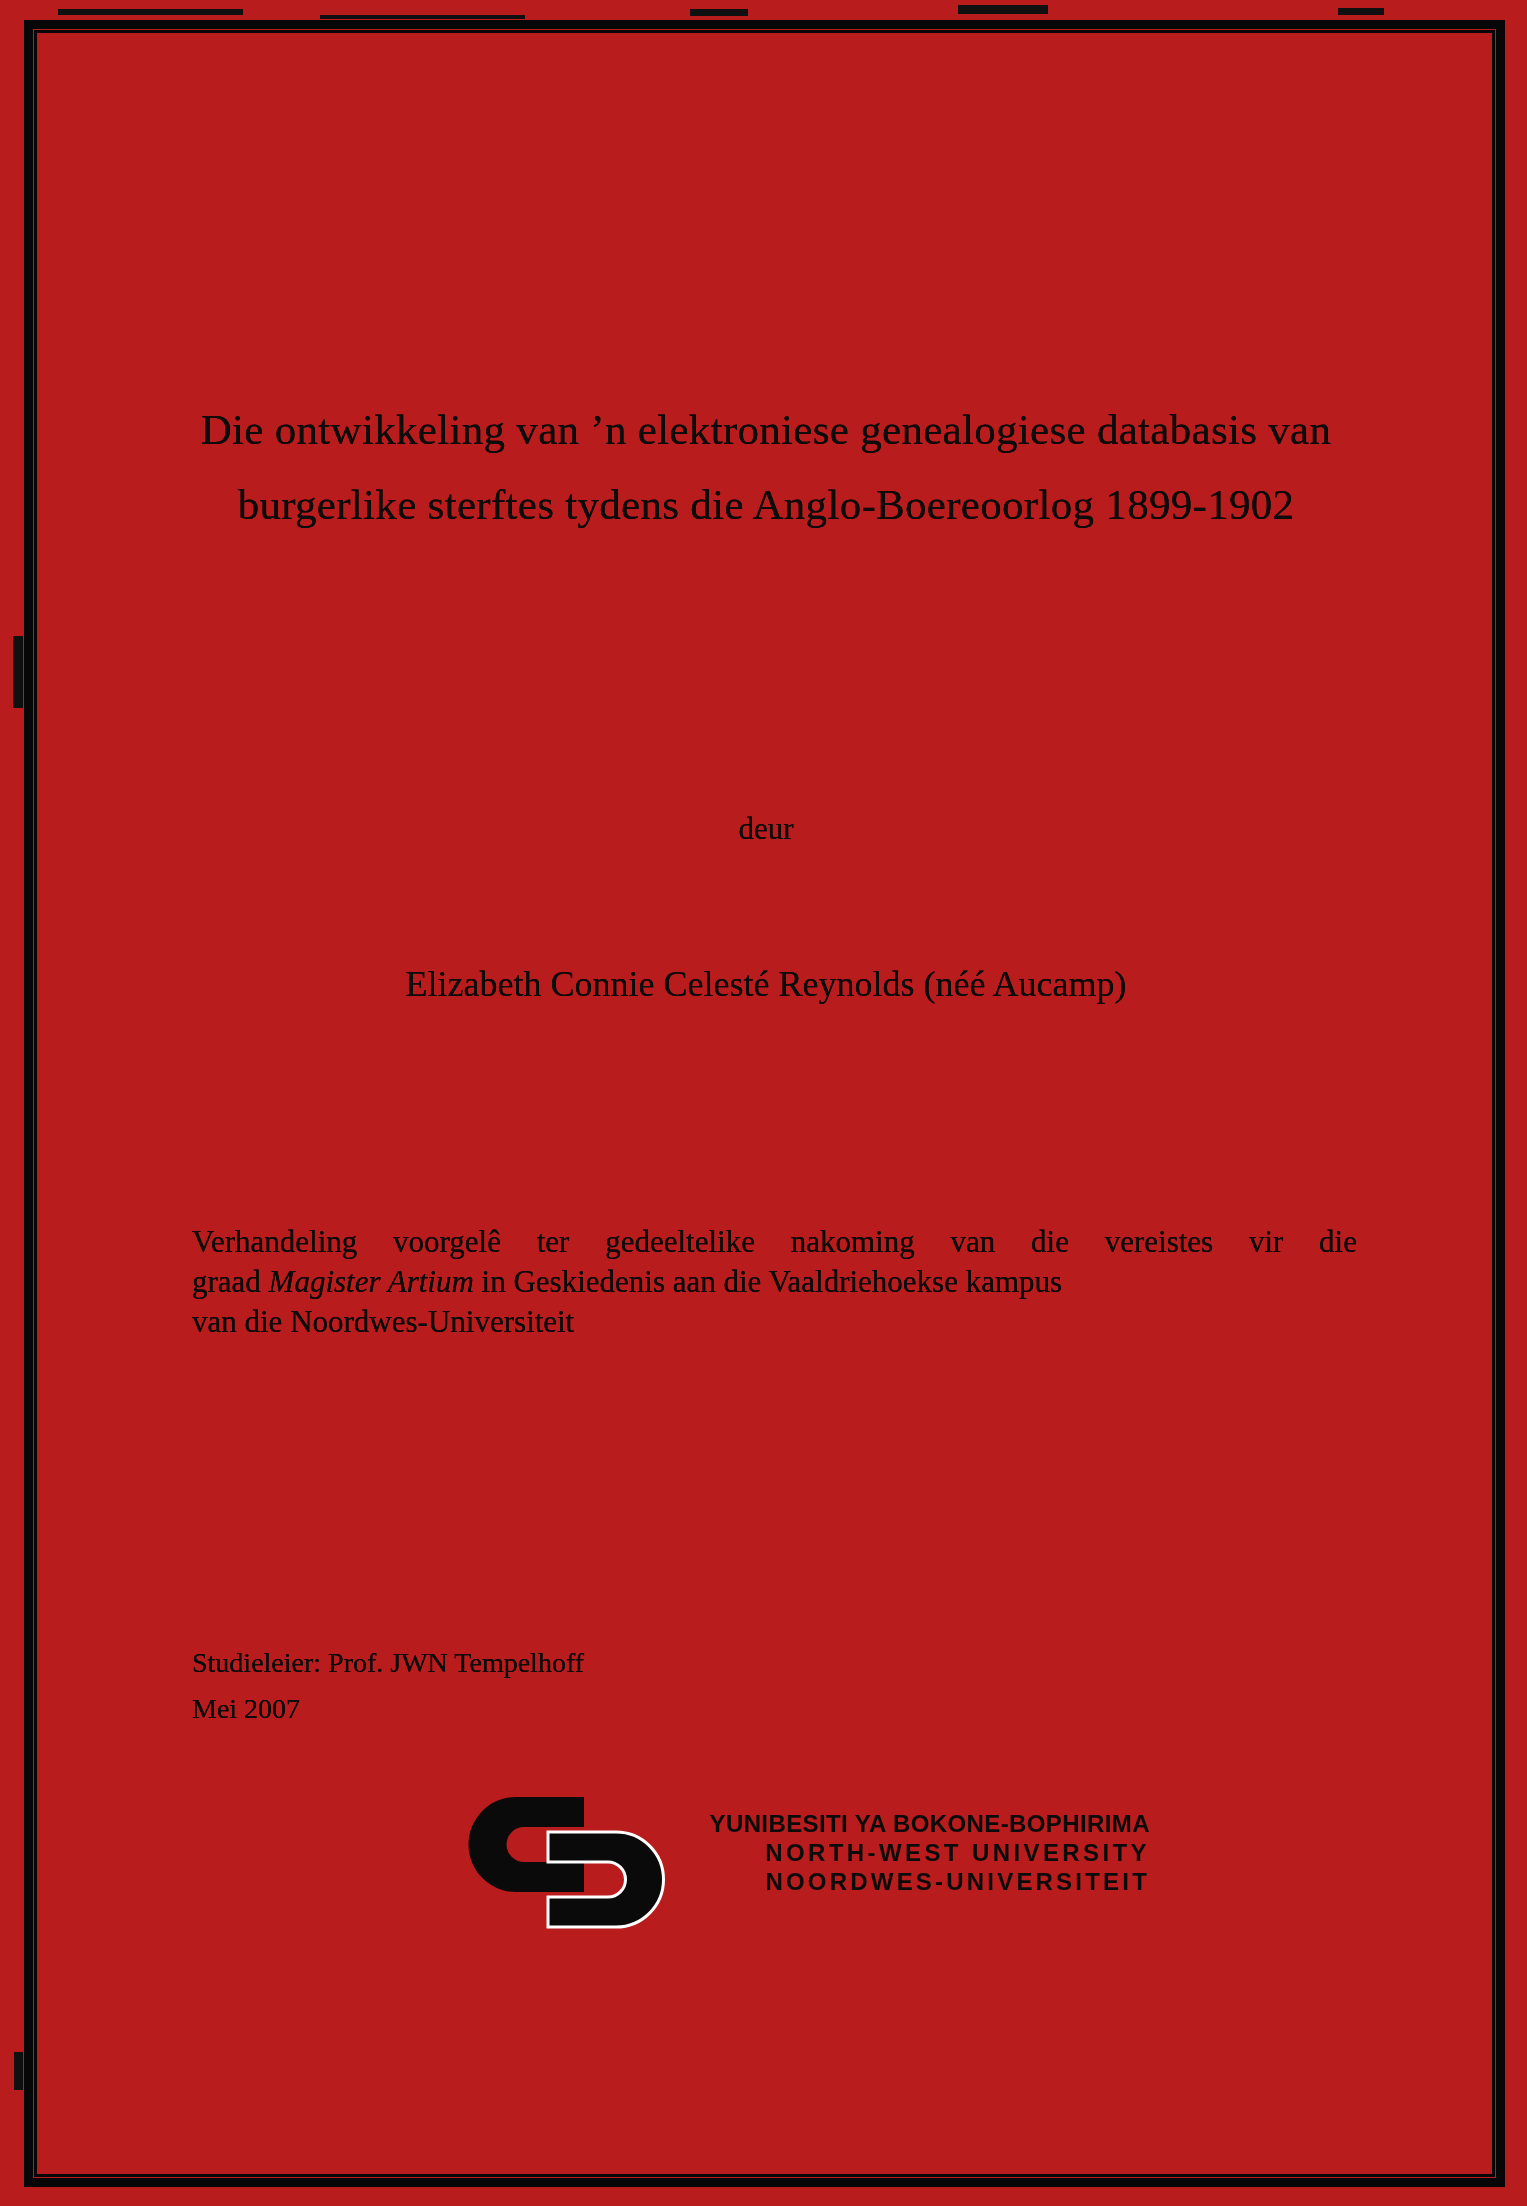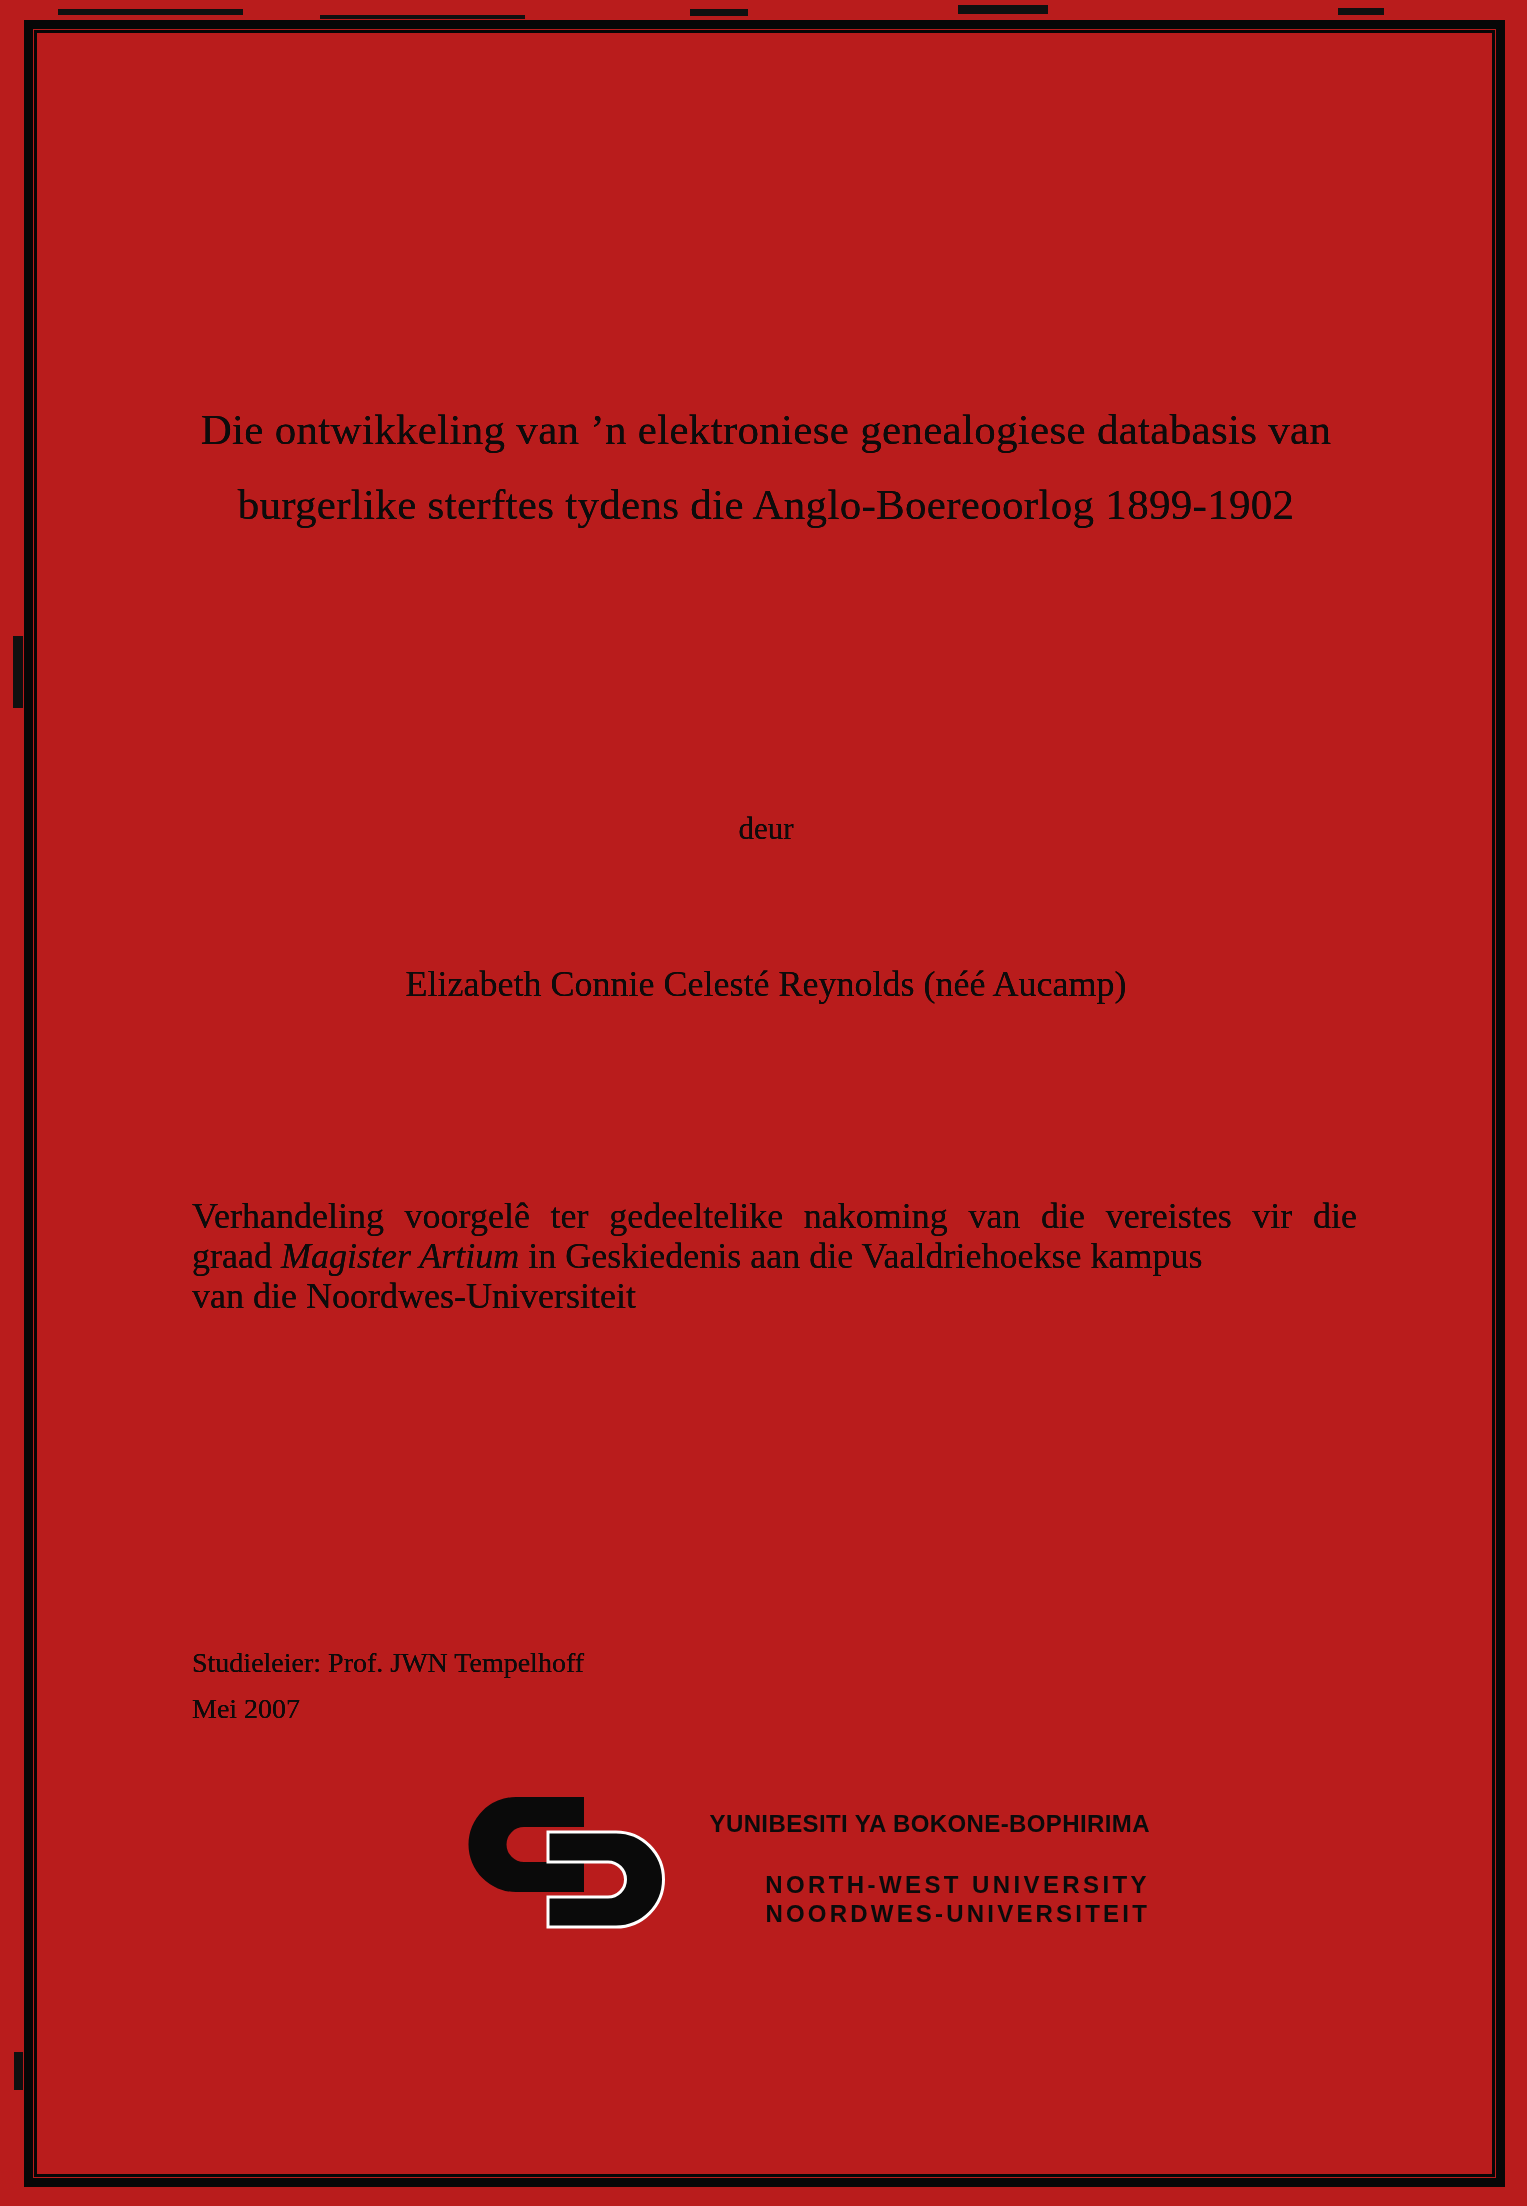--- a/index.html
+++ b/index.html
@@ -36,23 +36,23 @@
     width: 1460px;
     text-align: center;
   }
 
   .title-block   { top: 392px;  font-size: 43px; line-height: 75px; letter-spacing: 0.3px; }
   .byline-label  { top: 808px;  font-size: 31px; line-height: 42px; }
   .author-line   { top: 958px;  font-size: 36px; line-height: 52px; }
 
   .thesis-block {
     position: absolute;
-    left: 192px; top: 1196px;
+    left: 192px; top: 1222px;
     width: 1165px;
-    font-size: 36px;
+    font-size: 31px;
     line-height: 40px;
     text-align: left;
   }
   .justified-line {
     text-align: justify;
     text-align-last: justify;
   }
   .italic { font-style: italic; }
 
   .supervisor-block {
@@ -78,21 +78,21 @@
     left: 120px; top: 16px;
     width: 565px;
     text-align: right;
     font-family: "Liberation Sans", "DejaVu Sans", sans-serif;
     font-weight: 700;
     font-size: 24px;
     line-height: 29px;
     color: #0b0b0b;
   }
   .logo-line-1 { letter-spacing: 0.4px; }
-  .logo-line-2 { letter-spacing: 3.4px; margin-top: 32px; }
+  .logo-line-2 { letter-spacing: 3.4px; }
   .logo-line-3 { letter-spacing: 3.2px; }
 
   
   .scan-artifact { position: absolute; background: #101010; }
   .a1 { left: 58px;   top: 9px;    width: 185px; height: 6px; }
   .a2 { left: 320px;  top: 15px;   width: 205px; height: 4px; }
   .a3 { left: 690px;  top: 9px;    width: 58px;  height: 7px; }
   .a4 { left: 958px;  top: 5px;    width: 90px;  height: 9px; }
   .a5 { left: 1338px; top: 8px;    width: 46px;  height: 7px; }
   .a6 { left: 13px;   top: 636px;  width: 10px;  height: 72px; }

